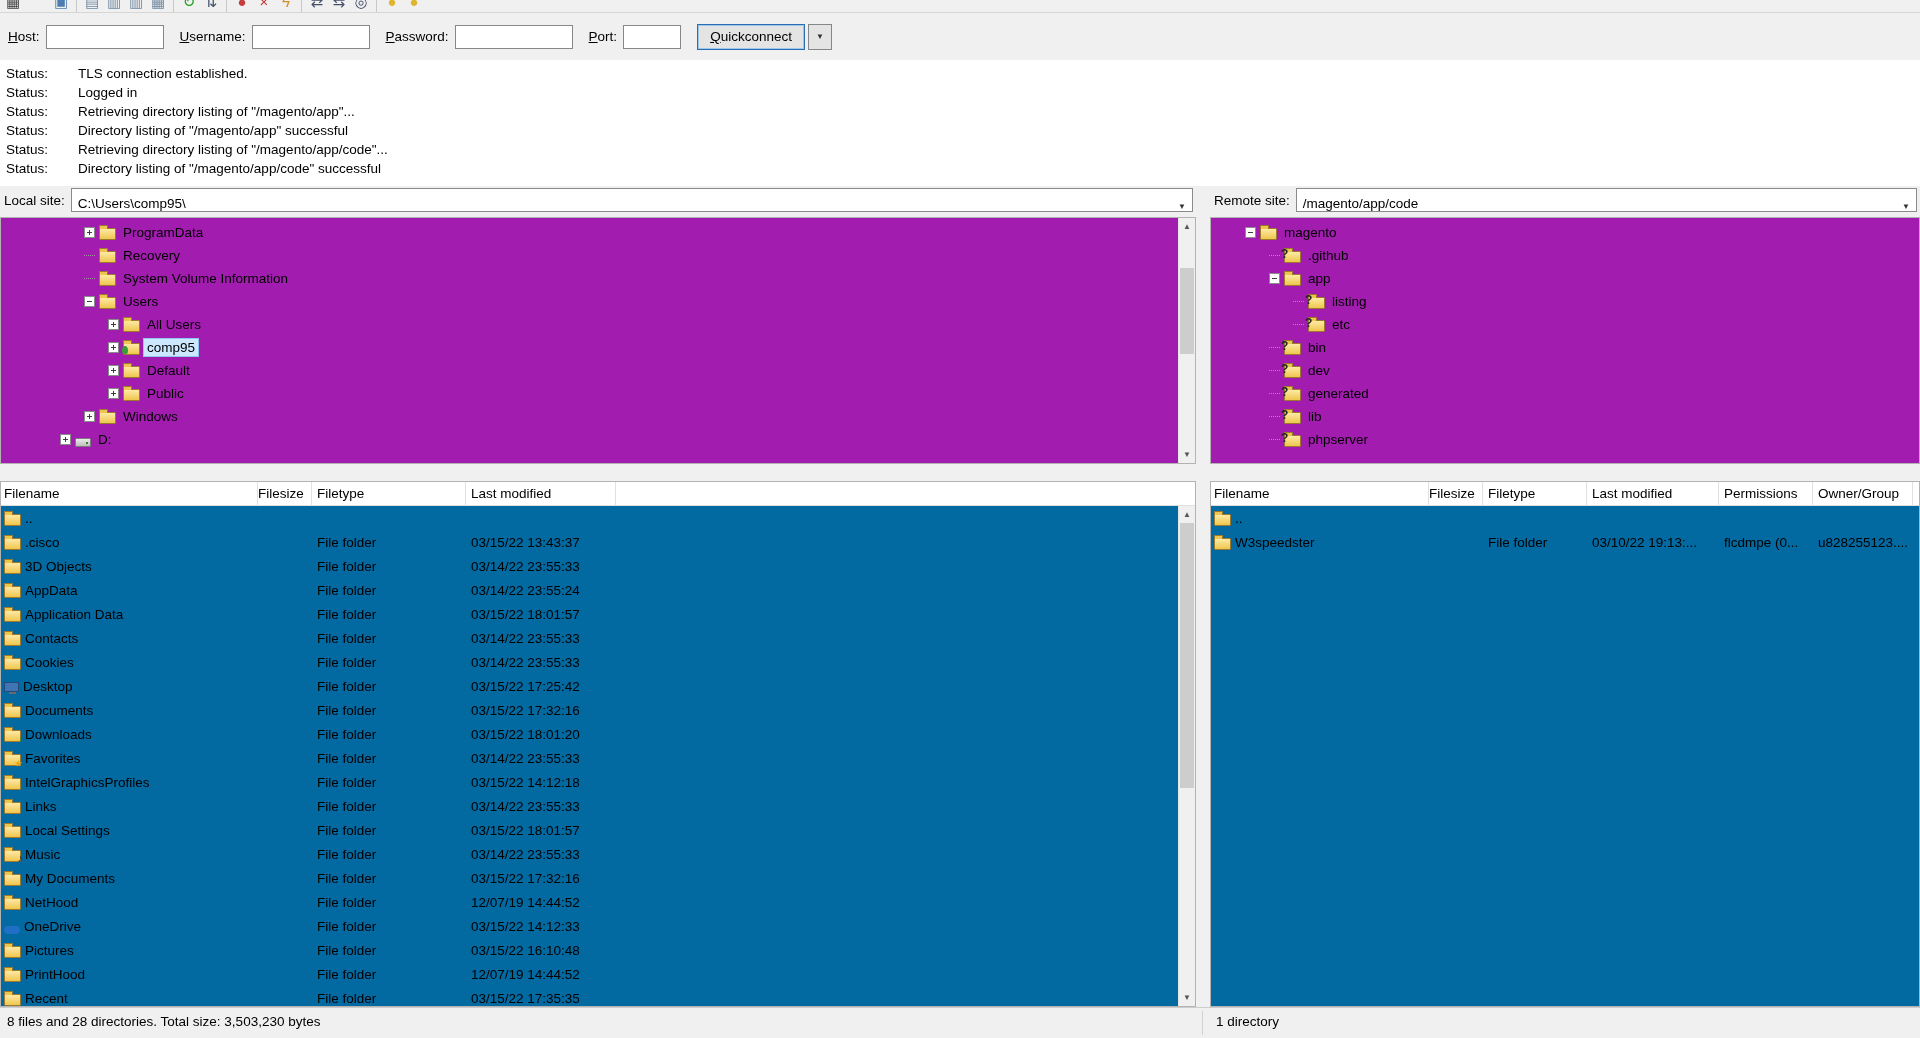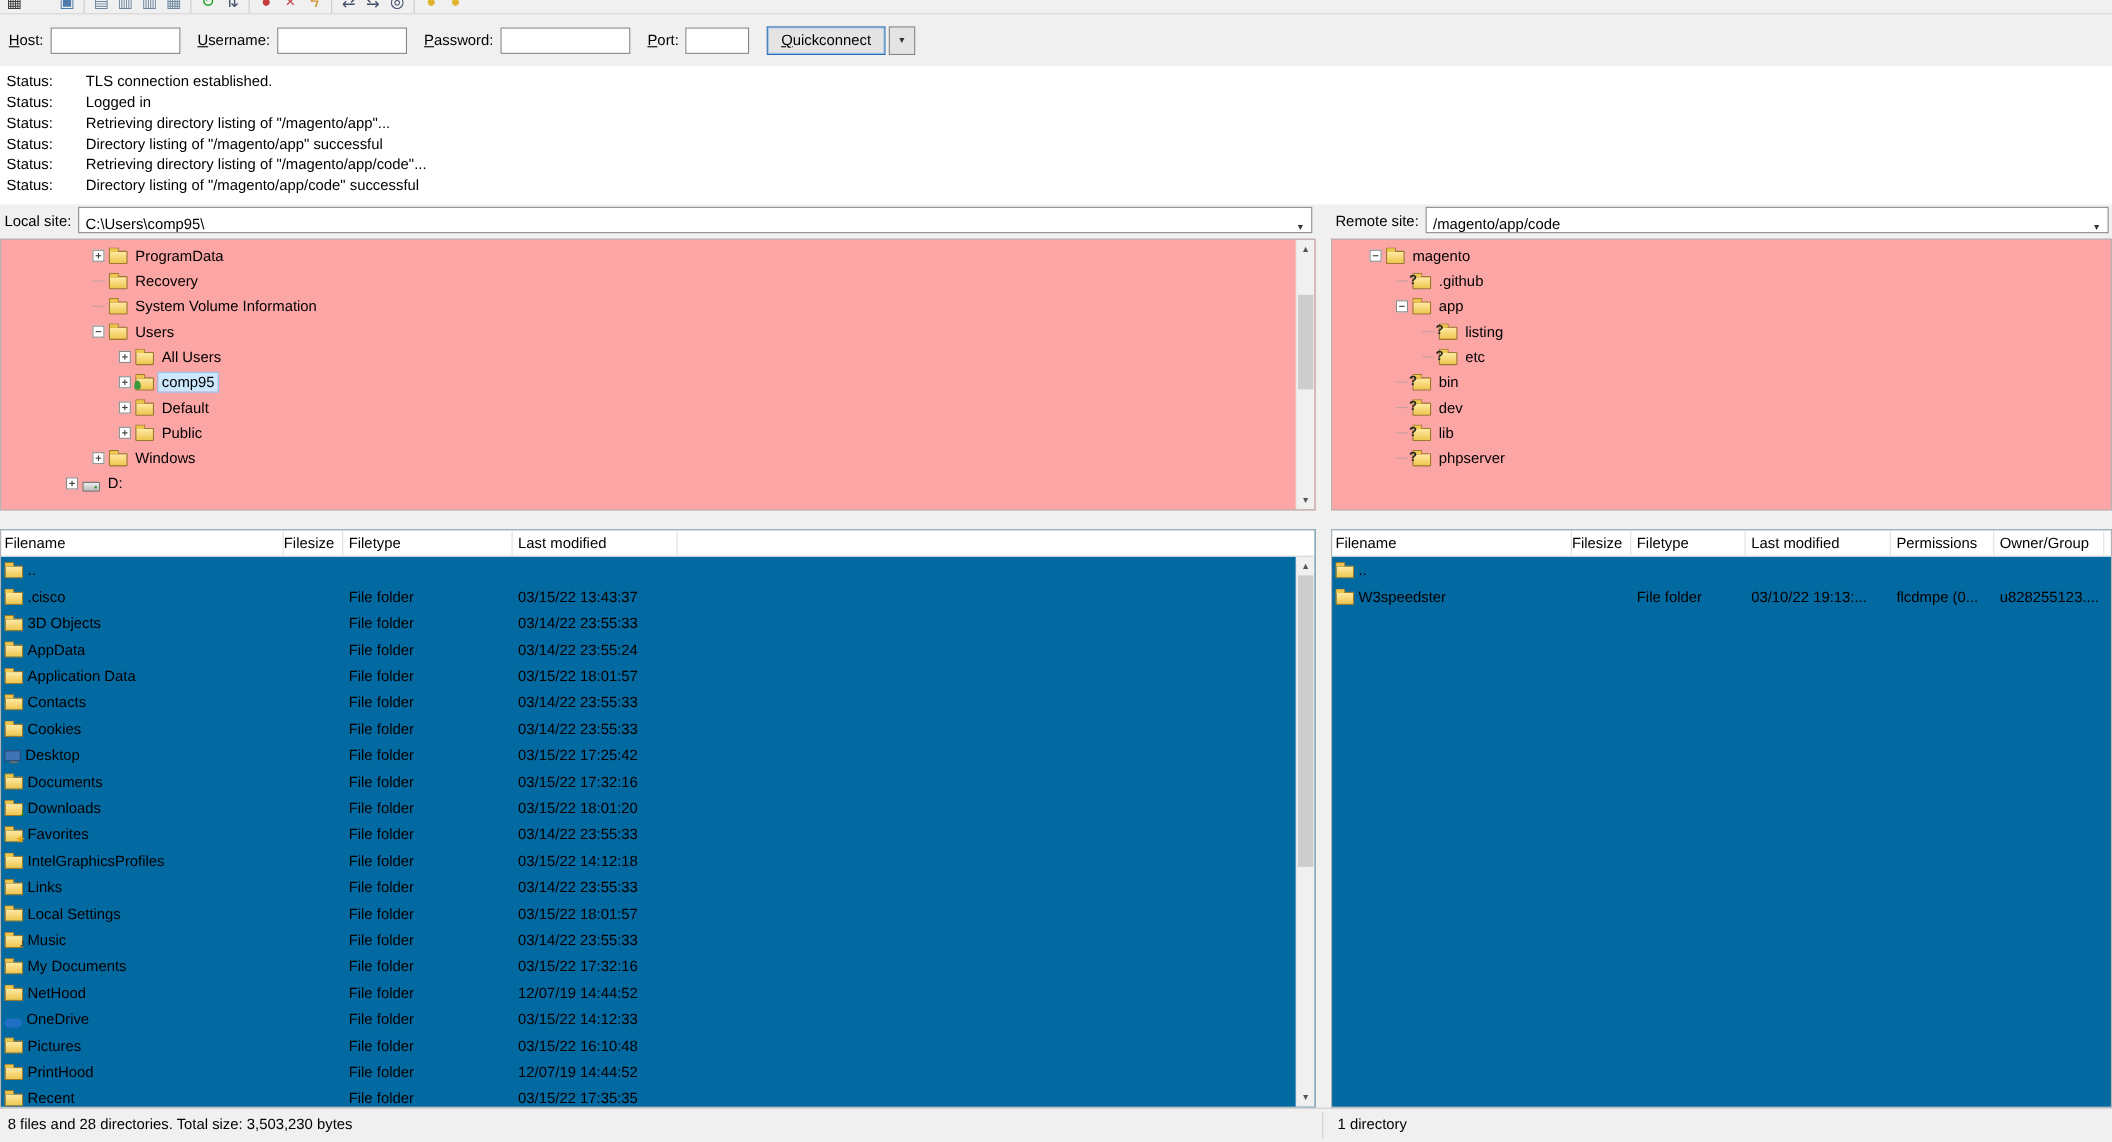--- a/index.html
+++ b/index.html
@@ -36,21 +36,21 @@
   .panes{position:absolute;top:186px;left:0;right:0;bottom:31px;background:#f0f0f0;}
   .pane{position:absolute;top:0;bottom:0;}
   .local-pane{left:0;width:1196px;}
   .remote-pane{left:1210px;right:0;}
   .site-bar{height:31px;display:flex;align-items:center;padding:2px 3px 5px 4px;}
   .site-lbl{margin-right:6px;flex:0 0 auto;}
   .site-combo{flex:1;height:24px;border:1px solid #8a8a8a;background:#fff;
     display:flex;align-items:flex-end;padding:0 6px;overflow:hidden;white-space:nowrap;}
   .combo-arrow{margin-left:auto;font-size:8px;color:#333;flex:0 0 auto;}
 
-  .tree-box{position:absolute;top:31px;left:0;right:0;height:247px;background:#fca5a5;
+  .tree-box{position:absolute;top:31px;left:0;right:0;height:247px;background:#a21caf;
     border:1px solid #b3b3b3;overflow:hidden;padding-left:39px;}
   .tree-rows{position:absolute;top:1px;left:0;right:17px;bottom:0;overflow:hidden;padding-top:2px;}
   .remote-pane .tree-rows{right:0;}
 
   .tree-row{height:23px;display:flex;align-items:center;white-space:nowrap;}
   .exp{width:11px;height:11px;border:1px solid #8b8b8b;background:#fff;position:relative;flex:0 0 auto;margin-right:4px;}
   .exp::before{content:"";position:absolute;left:2px;right:2px;top:4px;height:1px;background:#3c3c3c;}
   .exp.plus::after{content:"";position:absolute;top:2px;bottom:2px;left:4px;width:1px;background:#3c3c3c;}
   .conn{width:11px;height:11px;position:relative;flex:0 0 auto;margin-right:4px;}
   .conn::before{content:"";position:absolute;left:0;right:0;top:5px;border-top:1px dotted #9a9a9a;}
@@ -517,20 +517,25 @@
             <span class="tree-label">bin</span>
           </div>
           <div class="tree-row" style="padding-left: 58px;">
             <span class="conn"></span>
             <span class="ic ic-folder q"></span>
             <span class="tree-label">dev</span>
           </div>
           <div class="tree-row" style="padding-left: 58px;">
             <span class="conn"></span>
             <span class="ic ic-folder q"></span>
+            <span class="tree-label">generated</span>
+          </div>
+          <div class="tree-row" style="padding-left: 58px;">
+            <span class="conn"></span>
+            <span class="ic ic-folder q"></span>
             <span class="tree-label">lib</span>
           </div>
           <div class="tree-row" style="padding-left: 58px;">
             <span class="conn"></span>
             <span class="ic ic-folder q"></span>
             <span class="tree-label">phpserver</span>
           </div>
         </div>
     </div>
     <div class="list-box">

